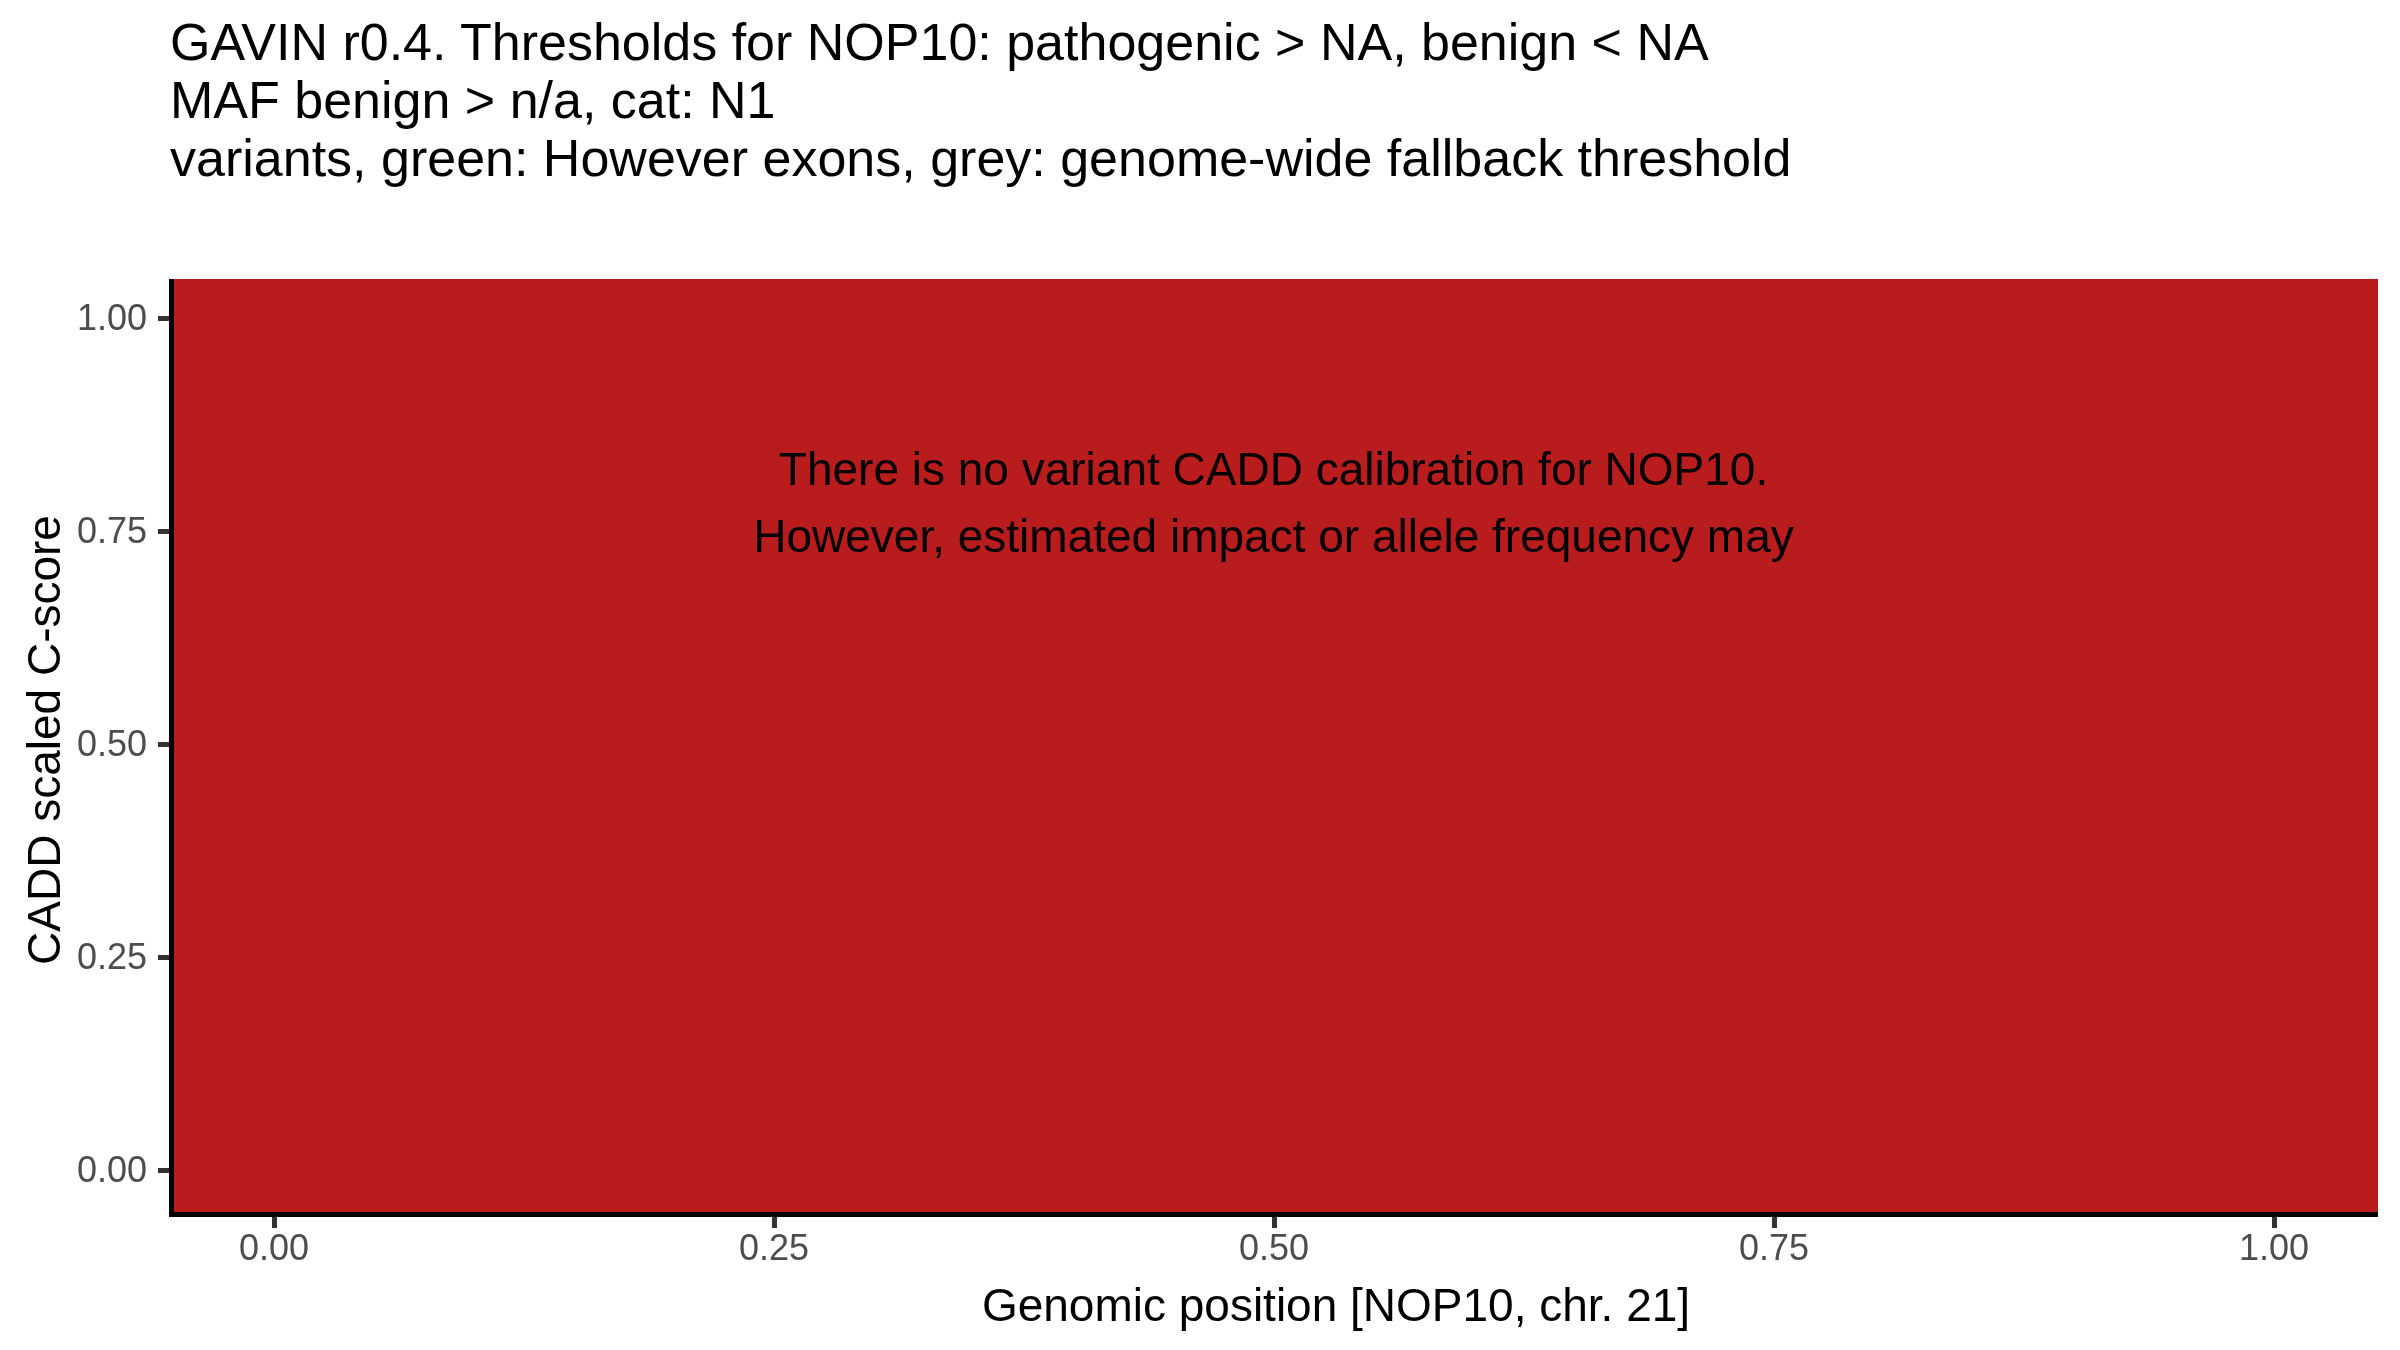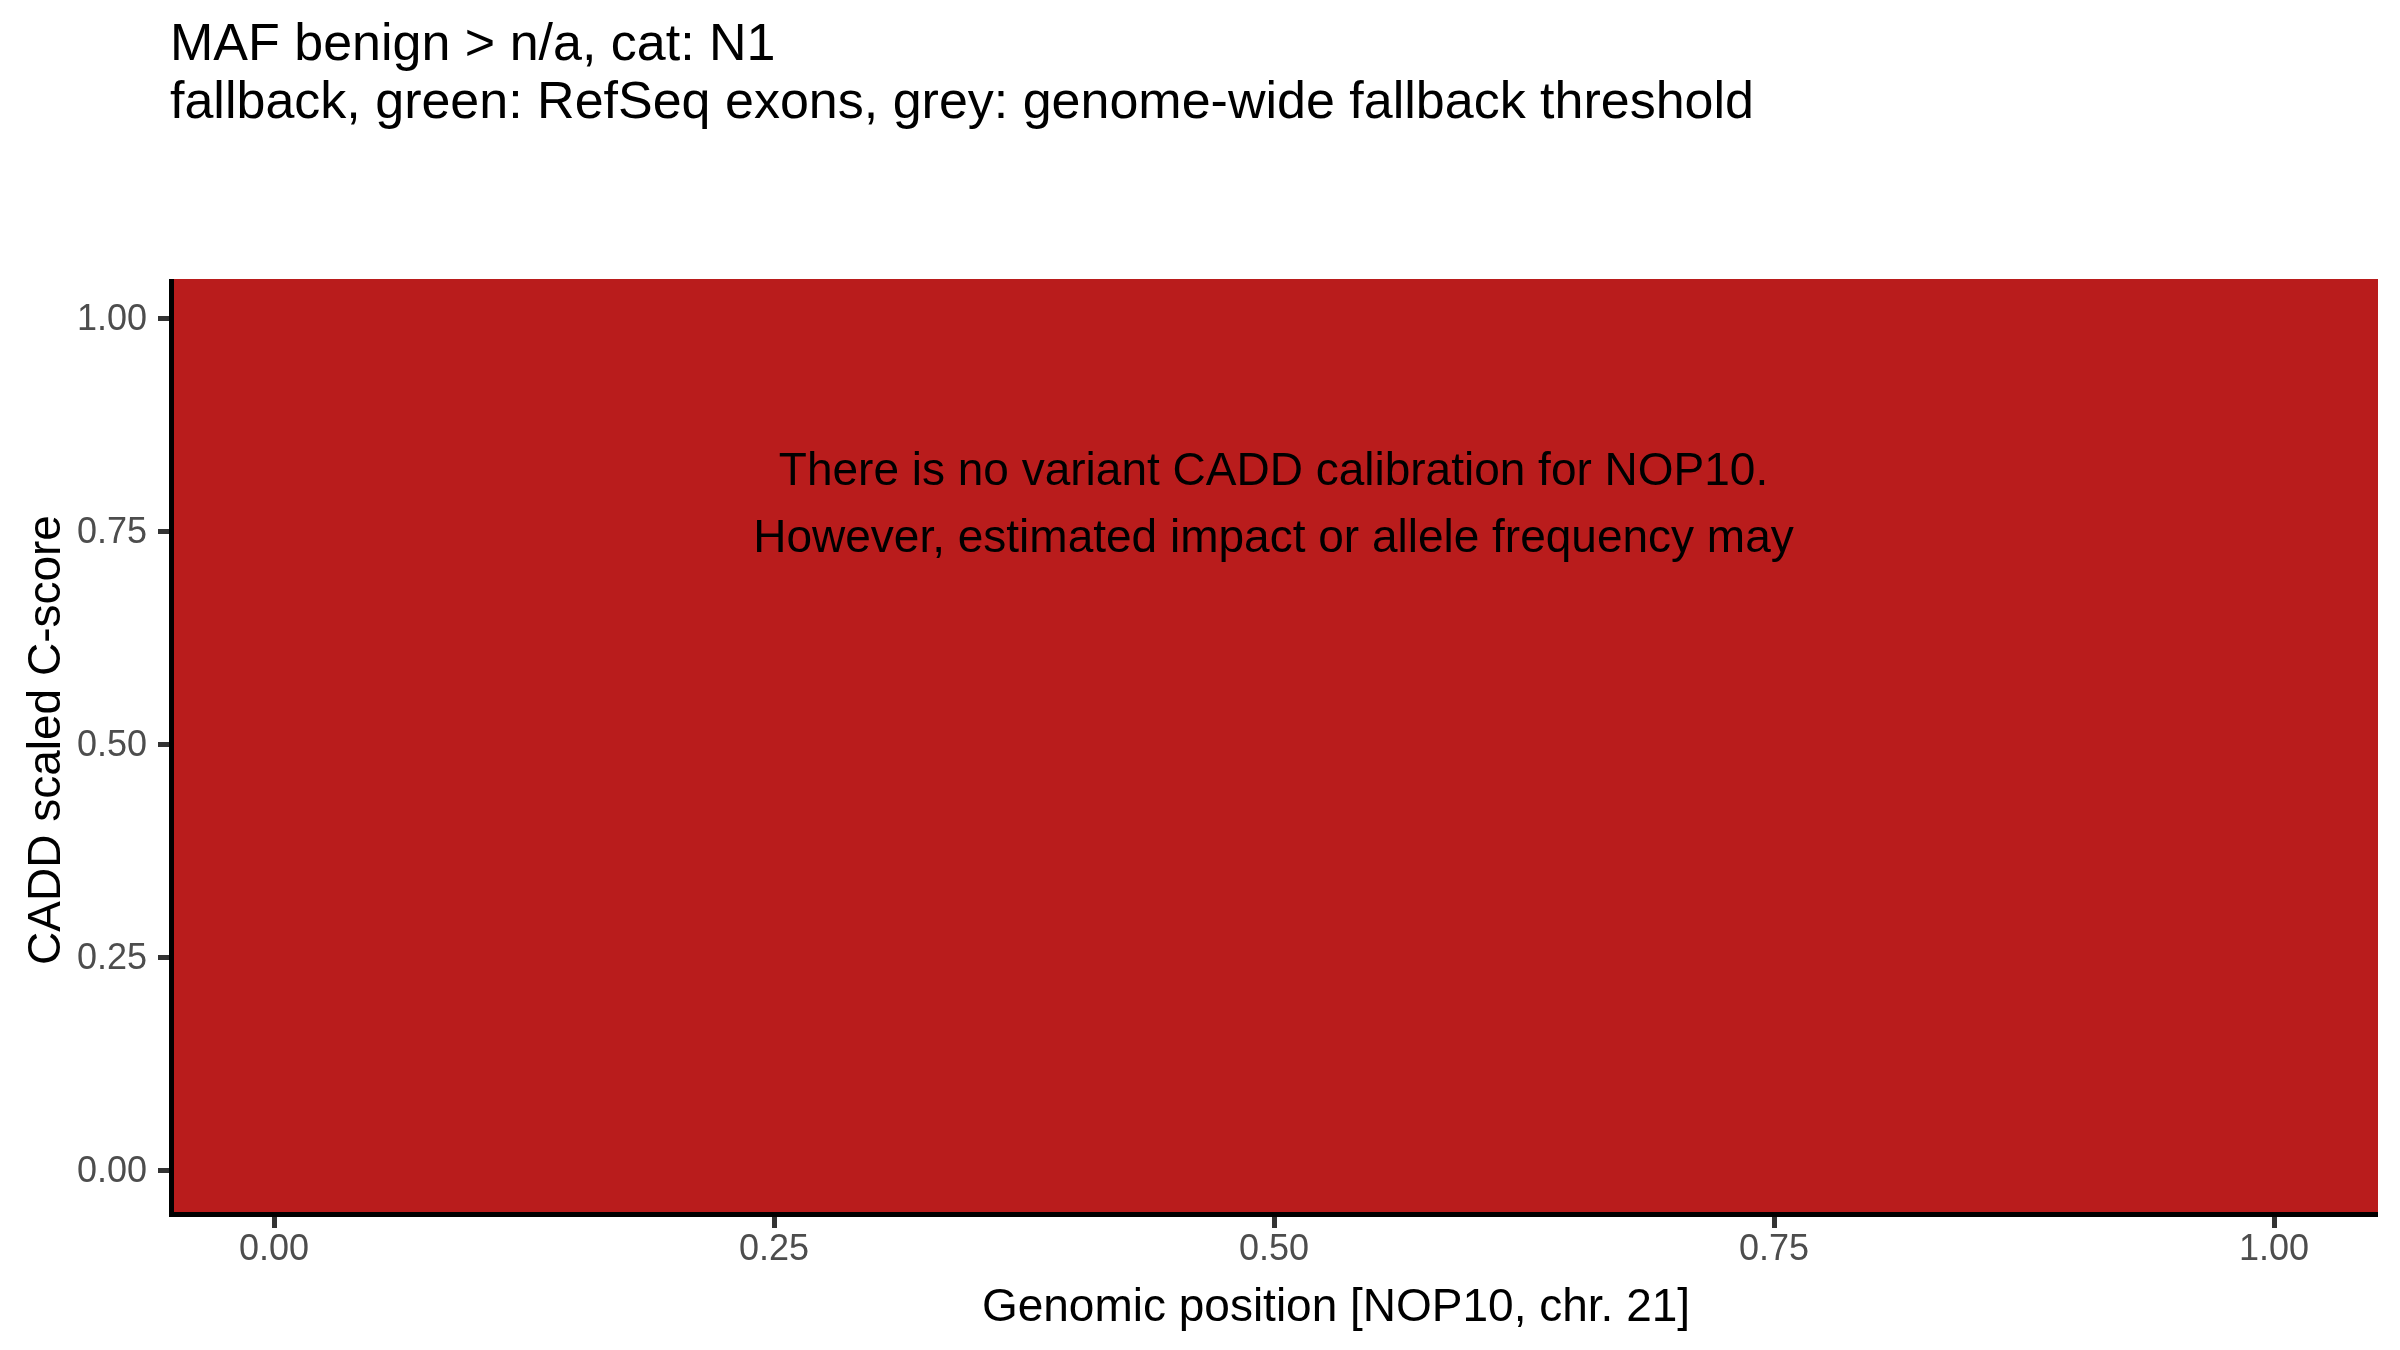--- a/index.html
+++ b/index.html
@@ -110,22 +110,23 @@
     color: #000000;
     white-space: nowrap;
   }
 </style>
 </head>
 <body>
 
 <div class="chart">
 
   <div class="title">
+    <div>GAVIN r0.4. Thresholds for NOP10: pathogenic &gt; NA, benign &lt; NA</div>
     <div>MAF benign &gt; n/a, cat: N1</div>
-    <div>fallback, green: RefSeq exons, grey: genome-wide fallback threshold</div>
+    <div>variants, green: However exons, grey: genome-wide fallback threshold</div>
   </div>
 
   <div class="panel">
     <div class="annotation">
       <div>There is no variant CADD calibration for NOP10.</div>
       <div>However, estimated impact or allele frequency may</div>
     </div>
   </div>
 
   <div class="axis-line y-axis-line"></div>

